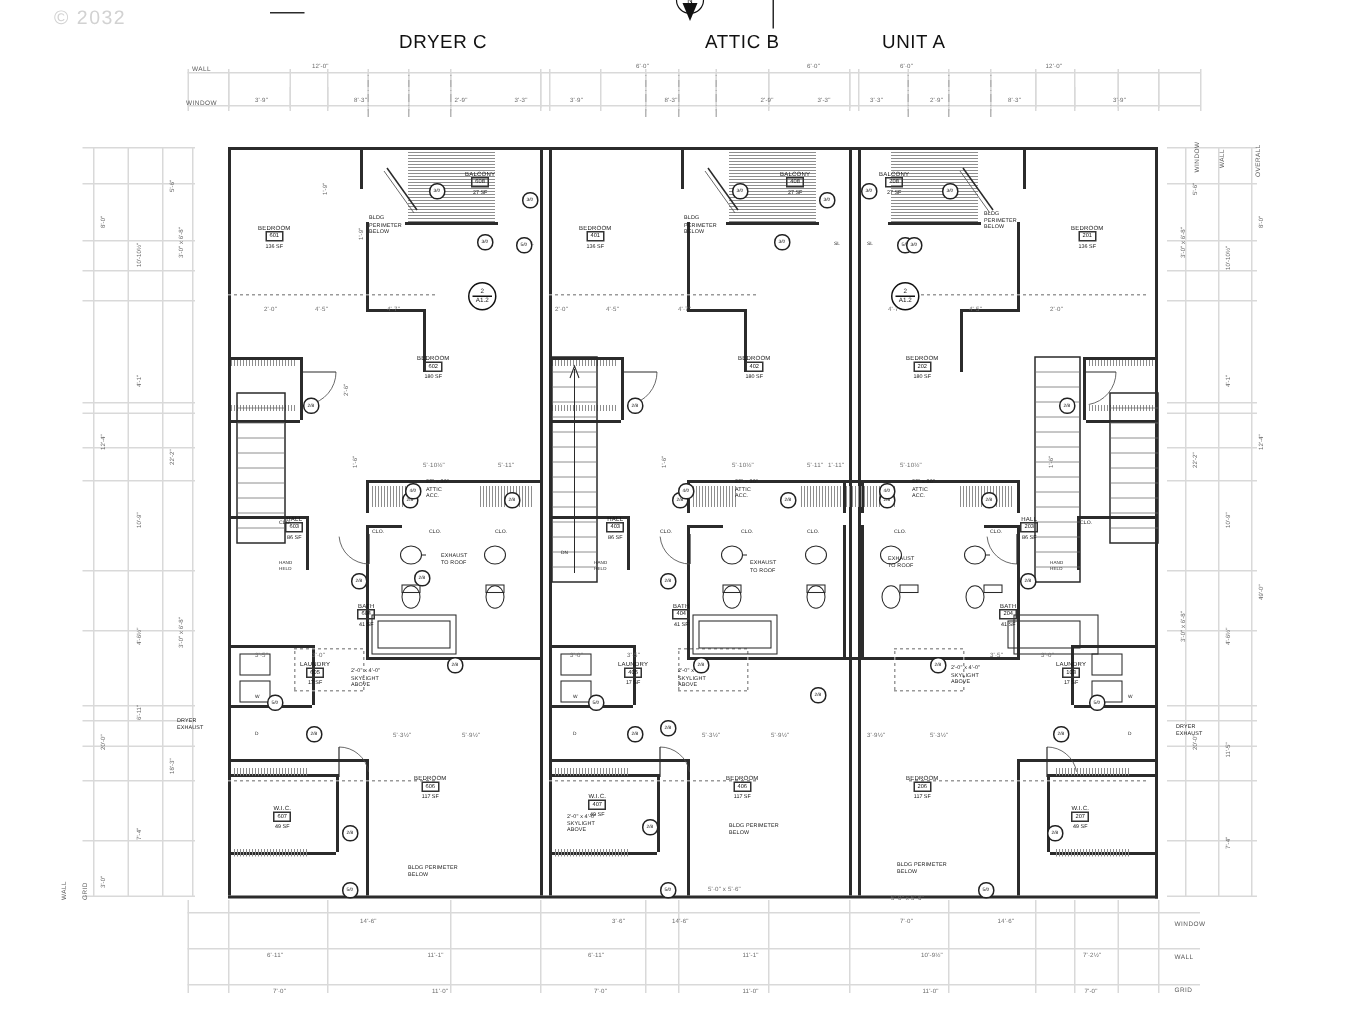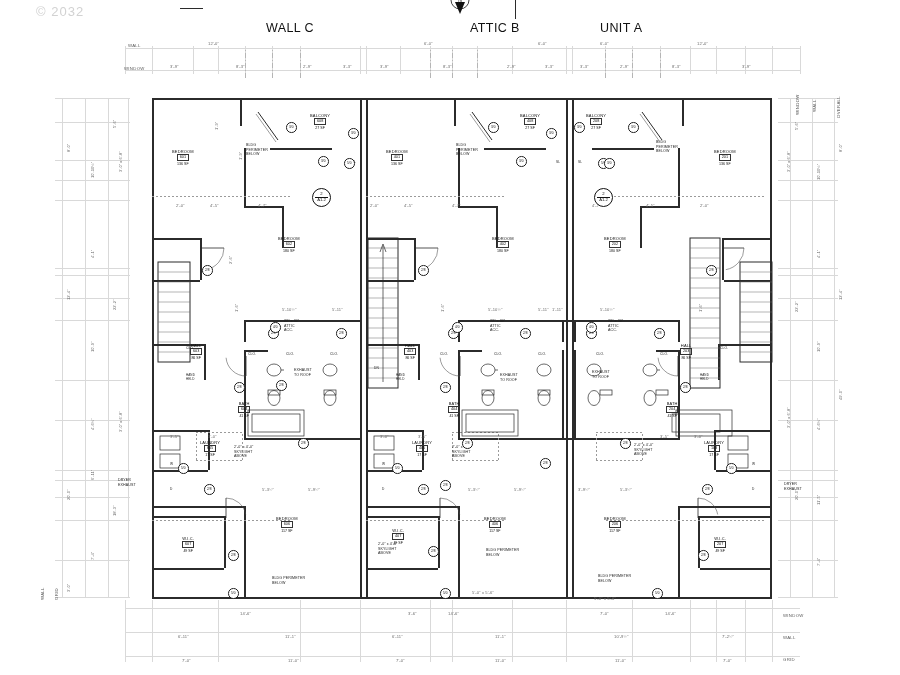--- a/index.html
+++ b/index.html
@@ -75,23 +75,23 @@
   <div class="narrow" style="left:442px;top:-8px;">
     <svg width="36" height="26" viewBox="0 0 36 26">
       <circle cx="18" cy="8" r="9" fill="#fff" stroke="#111" stroke-width=".8"></circle>
       <text x="18" y="10" font-size="5" fill="#111" text-anchor="middle" font-family="Liberation Sans">N</text>
       <polygon points="18,22 13,10 23,10" fill="#111"></polygon>
     </svg>
   </div>
   <div class="wall" style="left:515px;top:0px;width:.9px;height:19px;"></div>
   <div class="wall" style="left:180px;top:8px;width:23px;height:.9px;"></div>
 
-  <div class="unit" style="left:266px;top:21px;">WALL C</div>
+  <div class="unit" style="left:266px;top:21px;">DRYER C</div>
   <div class="unit" style="left:470px;top:21px;">ATTIC B</div>
-  <div class="unit" style="left:600px;top:21px;">UNIT A</div>
+  <div class="unit" style="left:588px;top:21px;">UNIT A</div>
 
   <div id="grid">
       <div class="gl gl-v" style="left: 125px; top: 46px; height: 28px;"></div>
       <div class="gl gl-v" style="left: 152px; top: 46px; height: 28px;"></div>
       <div class="gl gl-v" style="left: 193px; top: 46px; height: 28px;"></div>
       <div class="gl gl-v" style="left: 218px; top: 46px; height: 28px;"></div>
       <div class="gl gl-v" style="left: 245px; top: 46px; height: 28px;"></div>
       <div class="gl gl-v" style="left: 272px; top: 46px; height: 28px;"></div>
       <div class="gl gl-v" style="left: 300px; top: 46px; height: 28px;"></div>
       <div class="gl gl-v" style="left: 360px; top: 46px; height: 28px;"></div>

